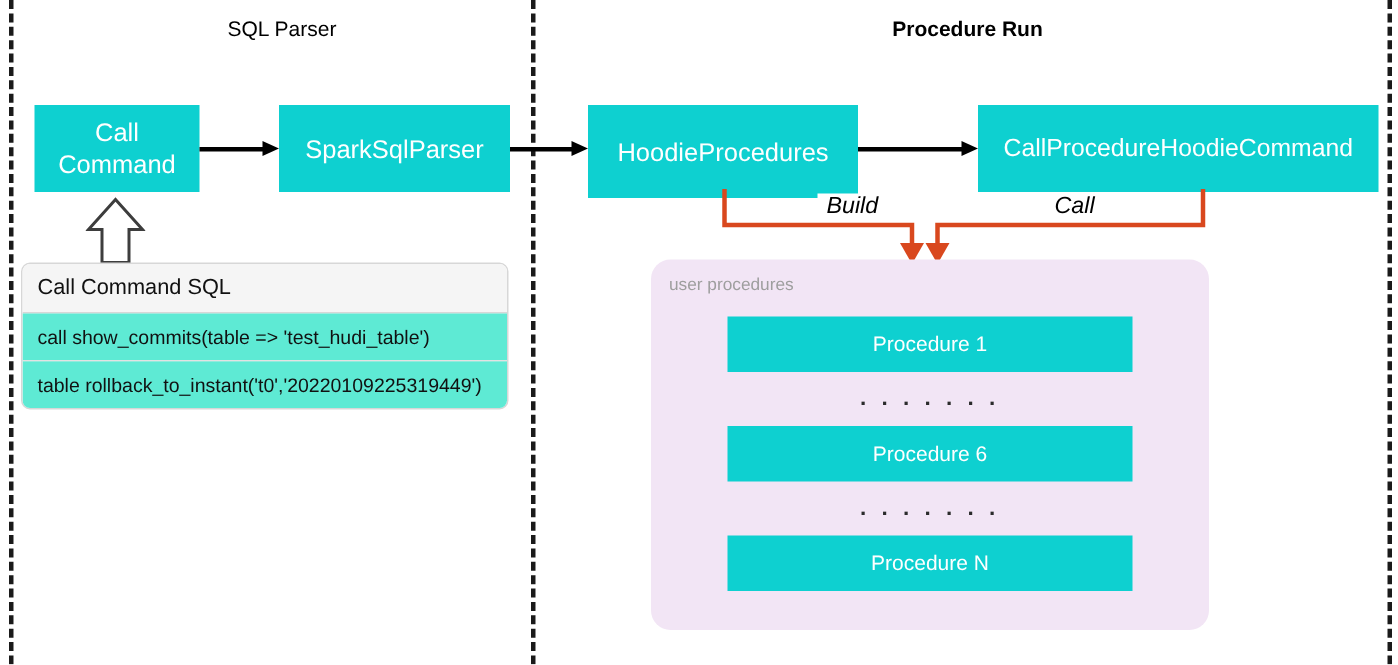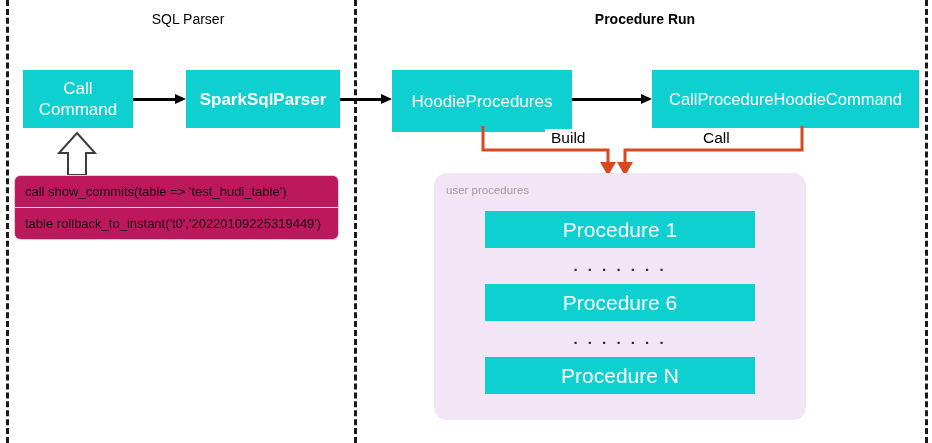--- a/index.html
+++ b/index.html
@@ -52,21 +52,21 @@
     display: flex;
     align-items: center;
     justify-content: center;
     text-align: center;
     font-size: 17px;
     line-height: 21px;
     box-sizing: border-box;
     padding: 2px 6px;
   }
   #box-call-command { left: 23px;  top: 70px; width: 110px; height: 58px; }
-  #box-spark-parser { left: 186px; top: 70px; width: 154px; height: 58px; font-weight: bold; }
+  #box-spark-parser { left: 186px; top: 70px; width: 154px; height: 58px; }
   #box-hoodie-procs { left: 392px; top: 70px; width: 180px; height: 62px; }
   #box-call-proc-cmd{ left: 652px; top: 70px; width: 267px; height: 58px; font-size: 16.5px; }
 
   
   .arrow-black {
     position: absolute;
     height: 10px;
   }
   .arrow-black .shaft {
     position: absolute;
@@ -115,21 +115,21 @@
   }
   #sql-table-header {
     background: #f5f5f5;
     color: #111111;
     font-size: 14.5px;
     padding: 8px 10px;
     border-bottom: 1px solid #d7d7d7;
     white-space: nowrap;
   }
   .sql-row {
-    background: #be185d;
+    background: #5eead4;
     color: #111111;
     font-size: 13px;
     padding: 8px 10px;
     border-bottom: 1px solid #e2e2e2;
     white-space: nowrap;
     overflow: hidden;
   }
   .sql-row:last-child { border-bottom: none; }
 
   
@@ -141,20 +141,21 @@
     height: 52px;
   }
   .conn-label {
     position: absolute;
     font-size: 15.5px;
     color: #000000;
     background: #ffffff;
     padding: 0 6px;
     white-space: nowrap;
     line-height: 18px;
+    font-style: italic;
   }
   #label-build { left: 545px; top: 129px; }
   #label-call  { left: 697px; top: 129px; }
 
   
   #user-proc-panel {
     position: absolute;
     left: 434px;
     top: 173px;
     width: 372px;
@@ -172,21 +173,21 @@
   }
   #proc-list {
     position: absolute;
     left: 51px;
     top: 38px;
     width: 270px;
   }
   .proc-box {
     background: #0ed0d0;
     color: #ffffff;
-    font-size: 21px;
+    font-size: 14px;
     text-align: center;
     line-height: 37px;
     height: 37px;
     width: 100%;
     box-sizing: border-box;
   }
   .proc-ellipsis {
     text-align: center;
     color: #2b2b2b;
     font-size: 15px;
@@ -232,20 +233,21 @@
   <div id="arrow-hoodie-to-cmd" class="arrow-black">
     <div class="shaft"></div>
     <div class="head"></div>
   </div>
 
   <svg id="arrow-hollow-up" viewBox="0 0 40 46">
     <polygon points="20,2 38,22 29,22 29,44 11,44 11,22 2,22" fill="#ffffff" stroke="#3d3d3d" stroke-width="2" stroke-linejoin="miter"></polygon>
   </svg>
 
   <div id="sql-table">
+    <div id="sql-table-header">Call Command SQL</div>
     <div class="sql-row">call show_commits(table =&gt; 'test_hudi_table')</div>
     <div class="sql-row">table rollback_to_instant('t0','20220109225319449')</div>
   </div>
 
   <svg id="orange-connectors" viewBox="0 0 345 52">
 
     <polyline points="13,0 13,24 138,24 138,38" fill="none" stroke="#d9481e" stroke-width="3"></polyline>
     <polygon points="130,36 146,36 138,50" fill="#d9481e"></polygon>
 
     <polyline points="332,0 332,24 155,24 155,38" fill="none" stroke="#d9481e" stroke-width="3"></polyline>

